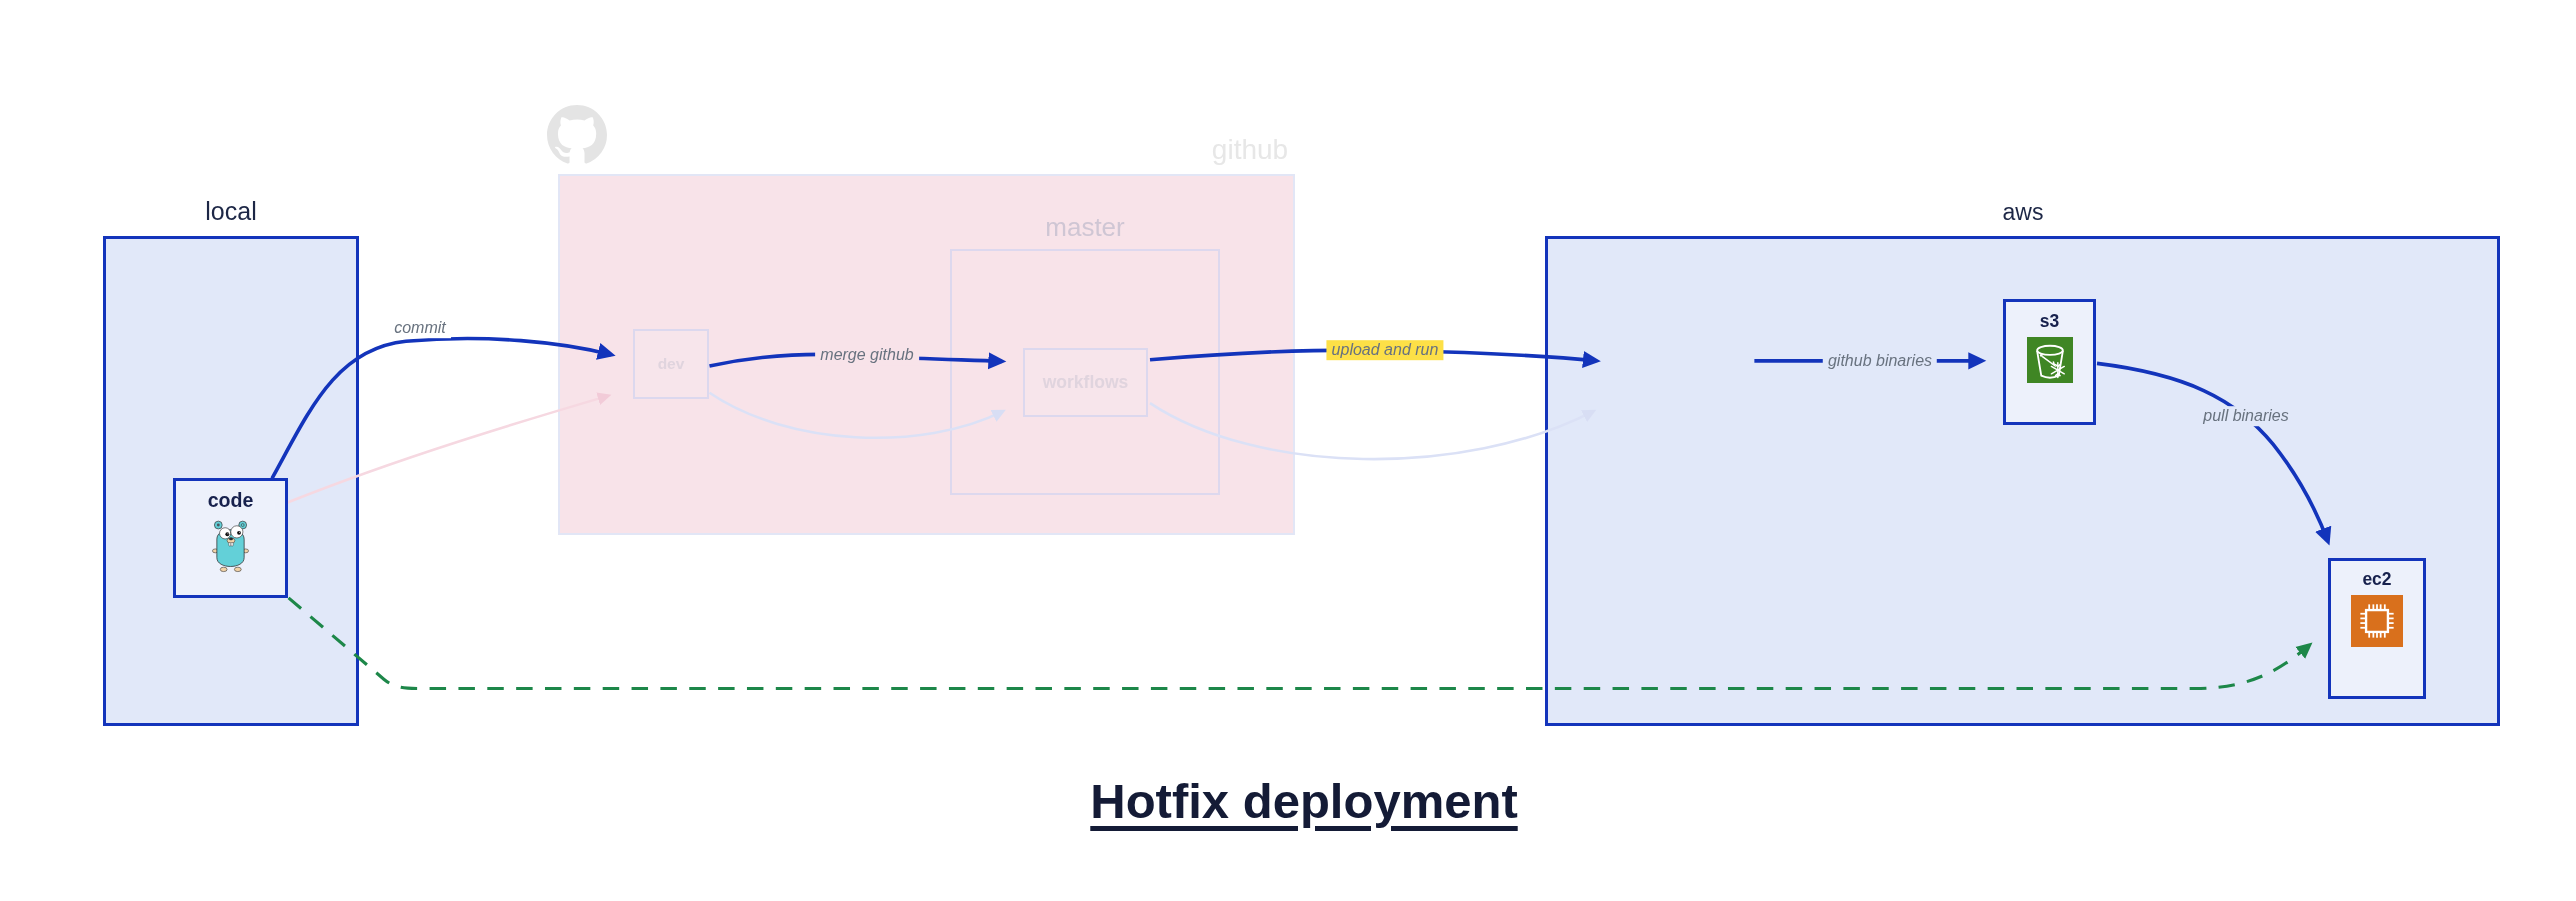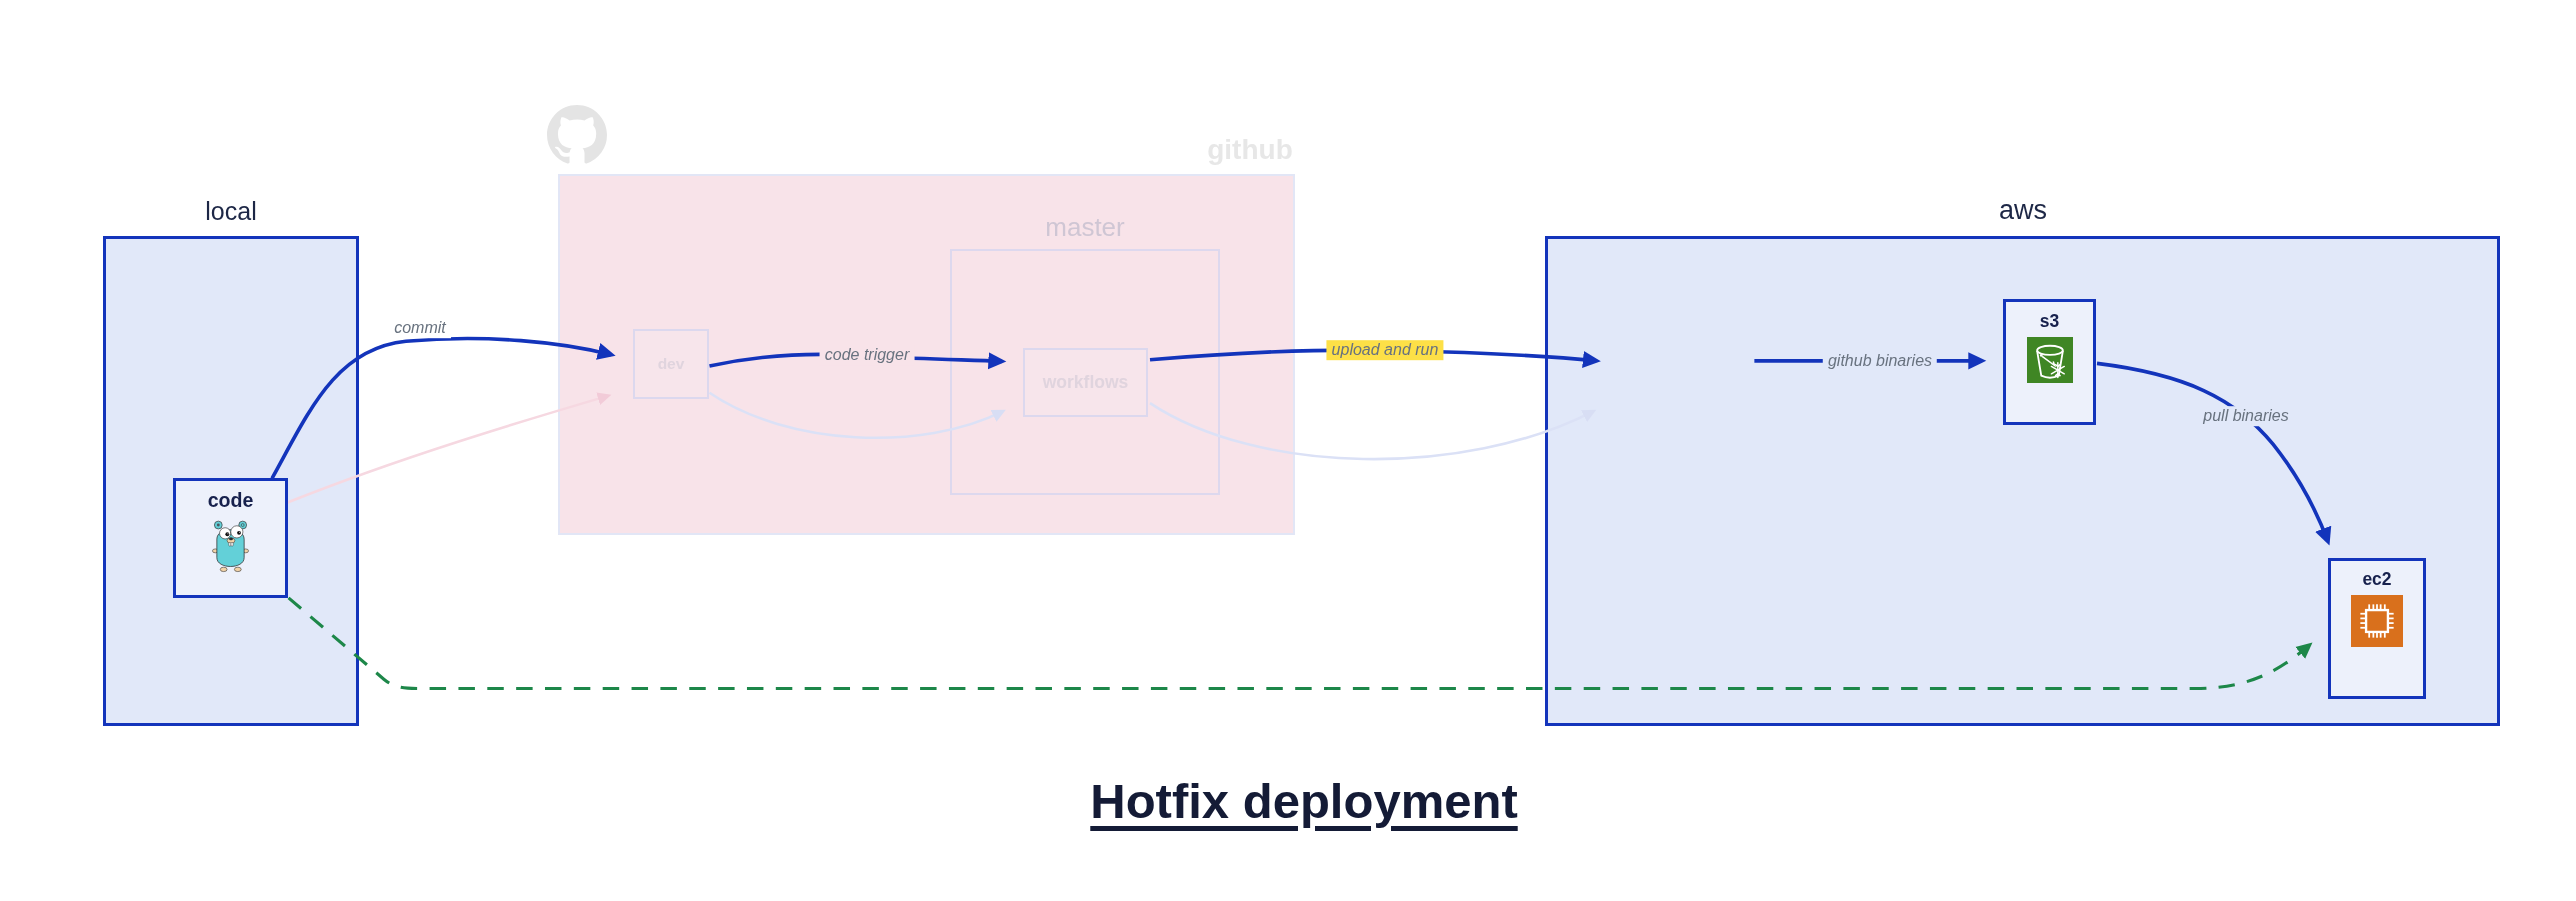--- a/index.html
+++ b/index.html
@@ -8,22 +8,22 @@
     font-family:"Liberation Sans", sans-serif;
   }
   
   .region{position:absolute;box-sizing:border-box;}
   .region-local{left:103px;top:236px;width:256px;height:490px;background:#e1e8f9;border:3.1px solid #1334bb;}
   .region-github{left:558px;top:174px;width:737px;height:361px;background:#f8e3e9;border:2.1px solid #e2e6f6;}
   .region-master{left:950px;top:249px;width:270px;height:246px;background:transparent;border:2.1px solid #ddd8ee;}
   .region-aws{left:1545px;top:236px;width:955px;height:490px;background:#e1e8f9;border:3.1px solid #1334bb;}
   .region-label{position:absolute;transform:translate(-50%,-100%);white-space:nowrap;font-weight:500;}
   .label-local{left:231px;top:226px;font-size:25px;color:#1d2746;}
-  .label-aws{left:2023px;top:226px;font-size:27px;color:#1d2746;}
-  .label-github{left:1250px;top:166px;font-size:28px;color:#e7e7e7;font-weight:700;}
+  .label-aws{left:2023px;top:226px;font-size:23px;color:#1d2746;}
+  .label-github{left:1250px;top:166px;font-size:28px;color:#e7e7e7;font-weight:400;}
   .label-master{left:1085px;top:243px;font-size:26px;color:#cfc6d4;font-weight:400;}
   
   .node{position:absolute;box-sizing:border-box;display:flex;flex-direction:column;align-items:center;}
   .node-solid{background:#edf1fb;border:3.1px solid #1334bb;}
   .node-faded{background:#f7e5eb;border:2.1px solid #dcd8ee;}
   .node-label{font-weight:bold;color:#17214d;white-space:nowrap;}
   .node-label-faded{font-weight:bold;color:#e0d4de;white-space:nowrap;}
   .node-code{left:173px;top:478px;width:115px;height:120px;}
   .node-code .node-label{font-size:19.6px;margin-top:8.2px;}
   .node-dev{left:633px;top:329px;width:76px;height:70px;justify-content:center;}
@@ -174,21 +174,21 @@
       </g>
     </svg>
   </div>
 
   <div class="region-label label-local">local</div>
   <div class="region-label label-github">github</div>
   <div class="region-label label-master">master</div>
   <div class="region-label label-aws">aws</div>
 
   <div class="edge-label el-commit">commit</div>
-  <div class="edge-label el-merge">code trigger</div>
+  <div class="edge-label el-merge">merge github</div>
   <div class="edge-label el-uploadrun">upload and run</div>
   <div class="edge-label el-uploadbin">github binaries</div>
   <div class="edge-label el-pullbin">pull binaries</div>
 
   <div class="diagram-title">Hotfix deployment</div>
 
 </div>
 
 
 </body></html>

